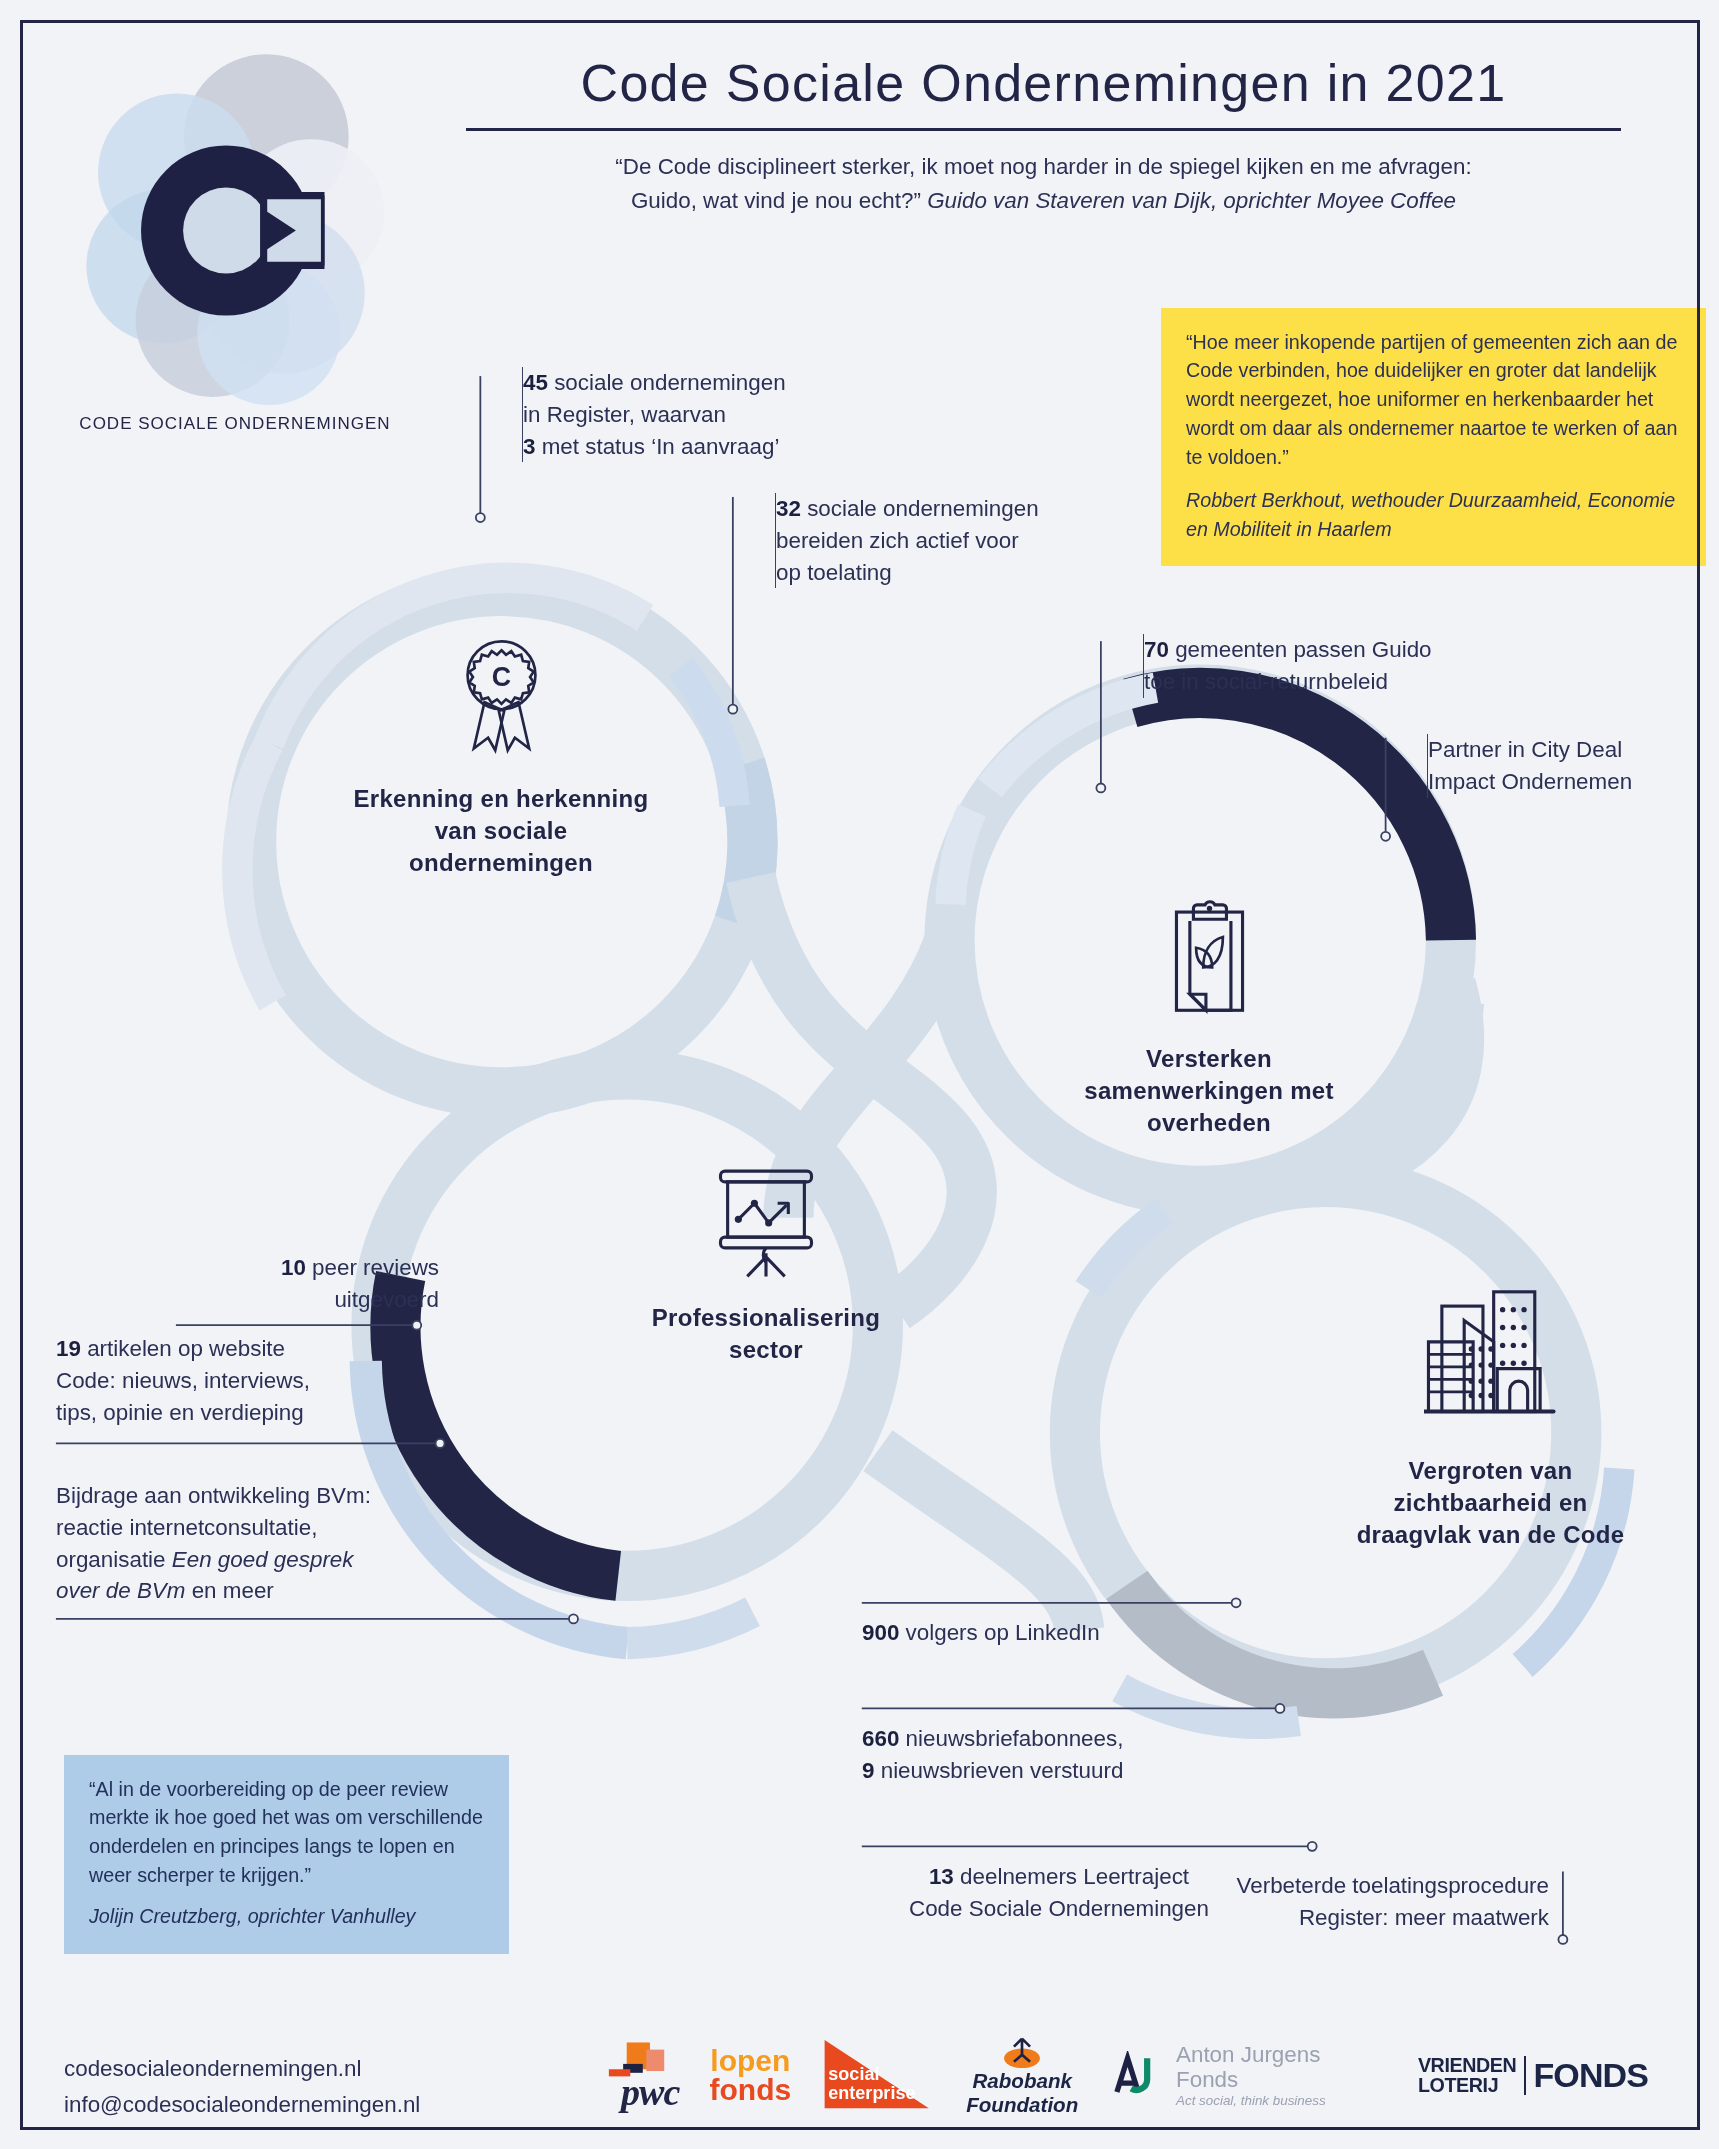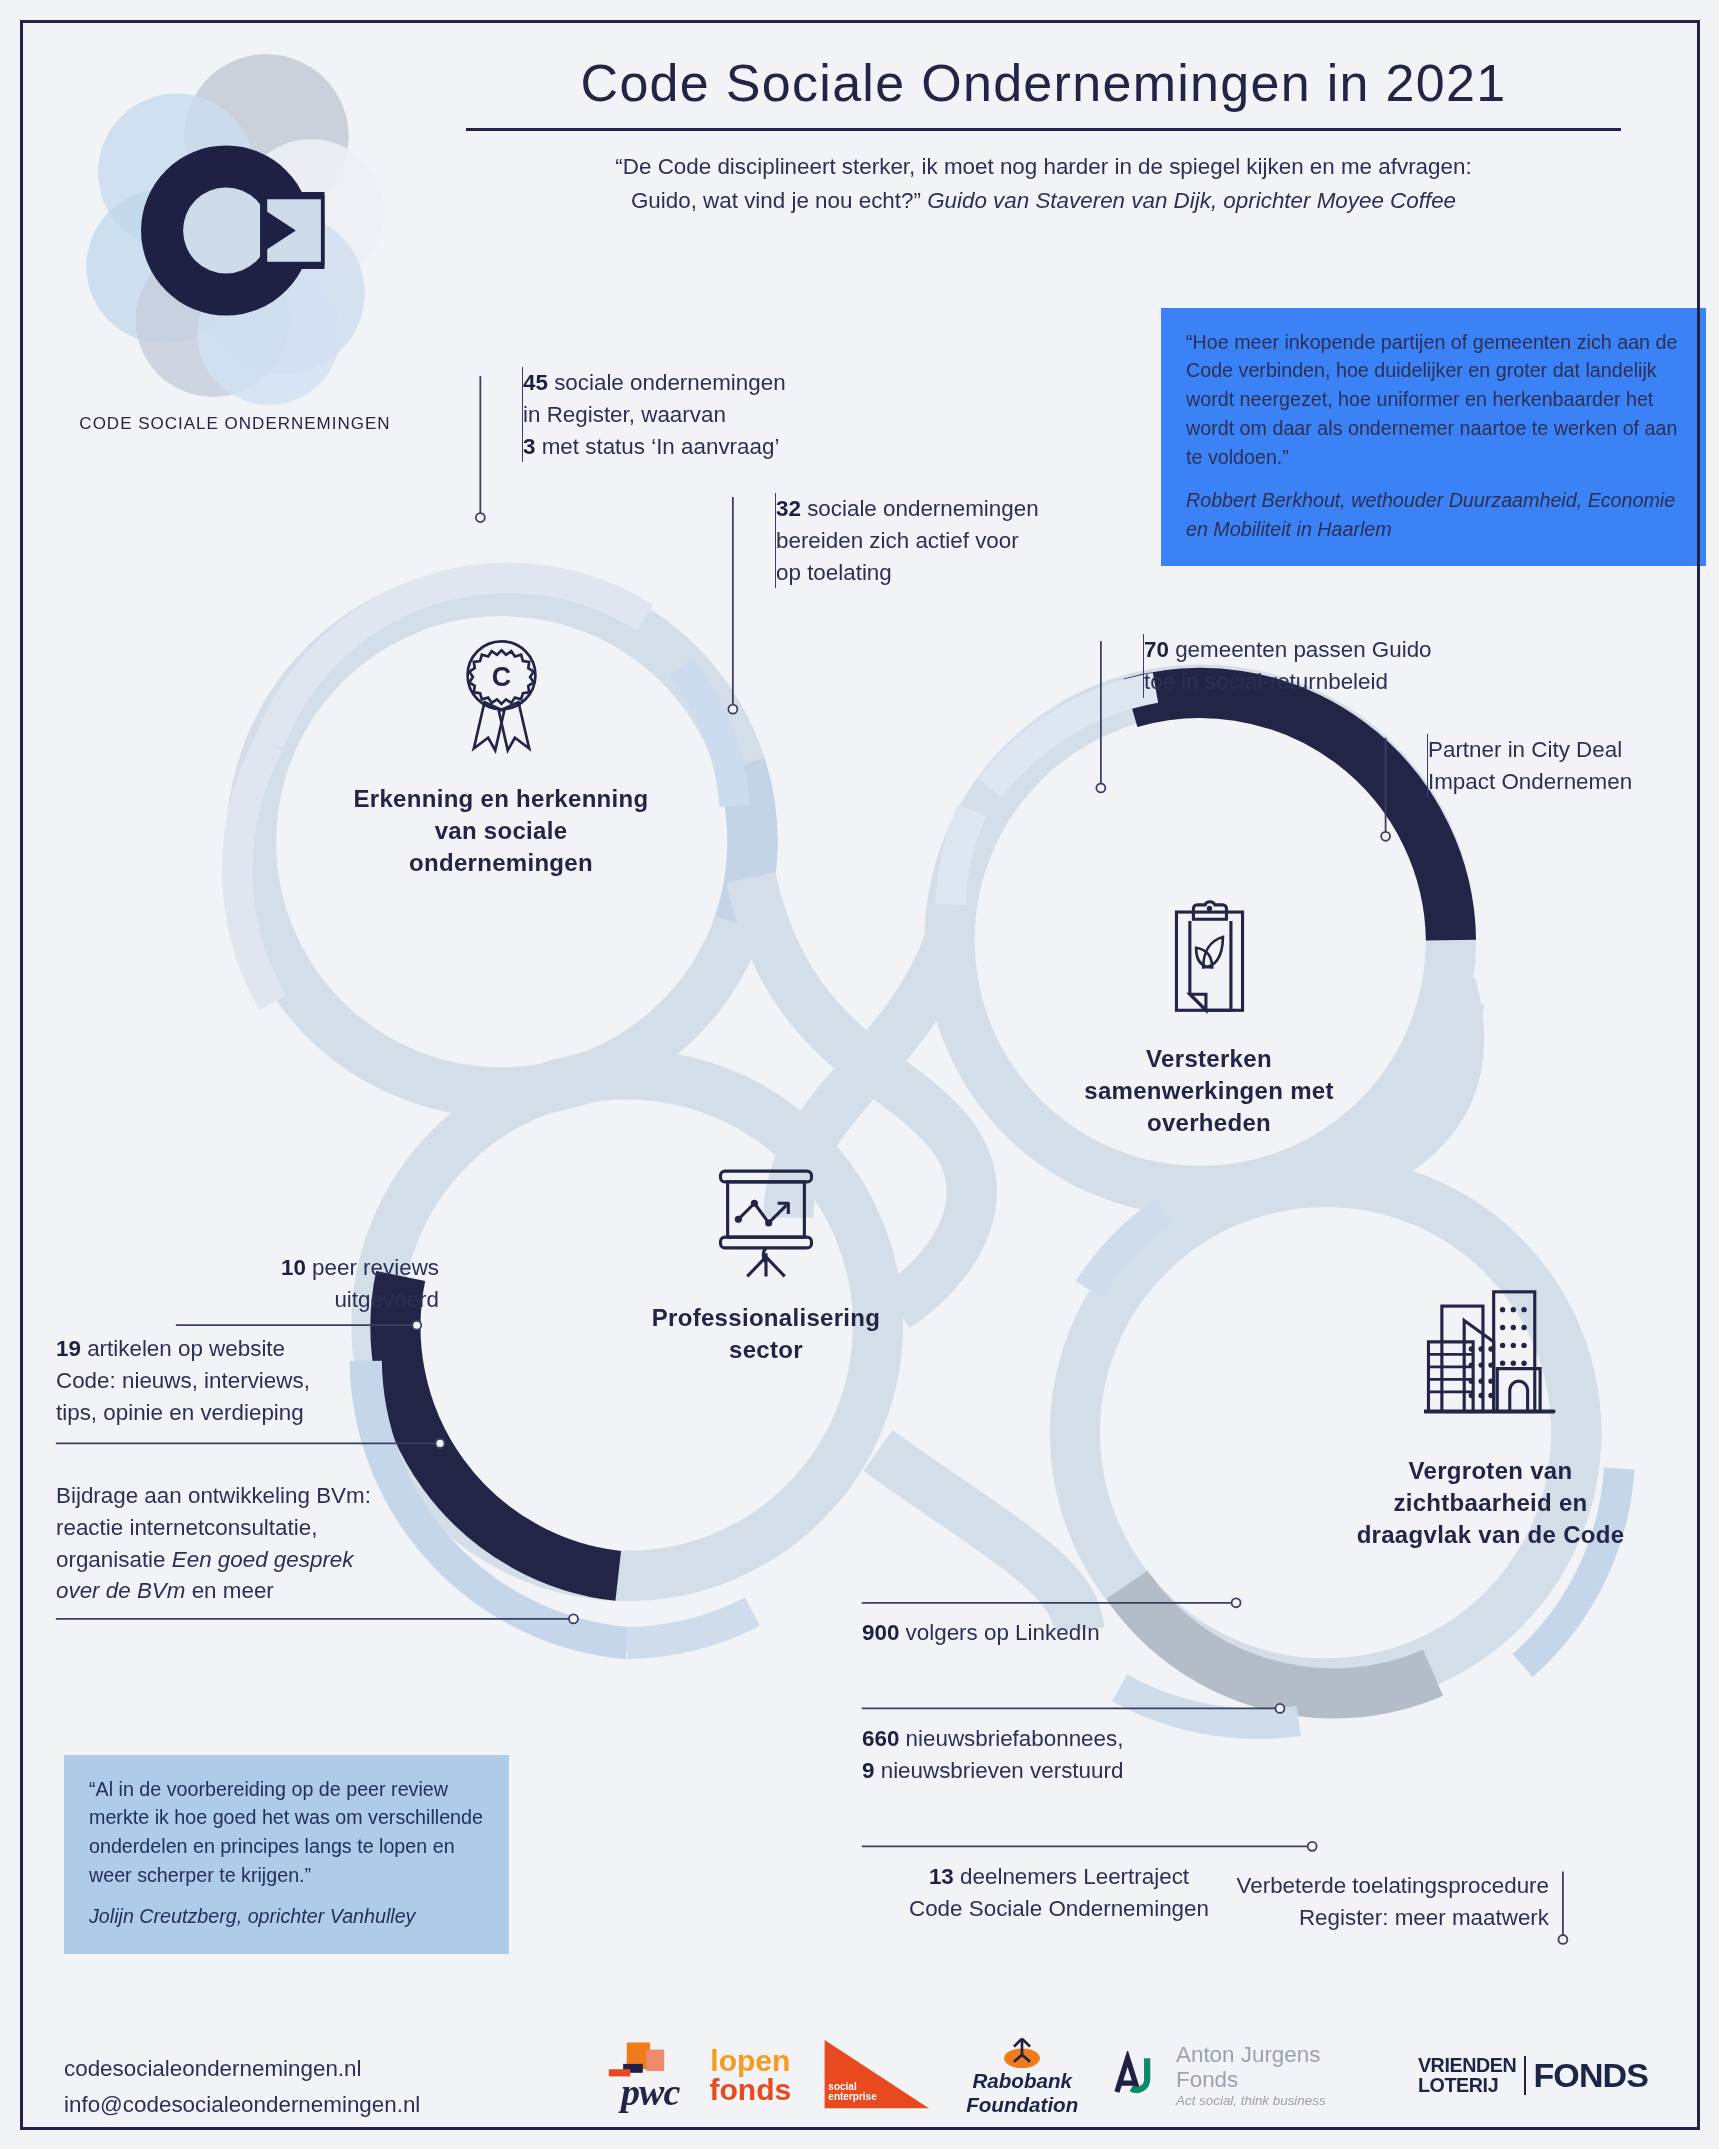--- a/index.html
+++ b/index.html
@@ -78,21 +78,21 @@
   
   .quotebox {
     position: absolute;
     z-index: 12;
     padding: 19.7px 25px 23px 25px;
   }
   .quotebox p { line-height: 1.46; }
   .qb-top {
     left: 1161px; top: 308px;
     width: 545px;
-    background: #3b82f6;
+    background: #fde047;
     font-size: 19.7px;
     color: #2b3054;
   }
   .qb-top .attrib {
     font-style: italic;
     margin-top: 14.3px;
   }
   .qb-bottom {
     left: 64px; top: 1755px;
     width: 445px;
@@ -149,21 +149,21 @@
     display: flex;
     align-items: center;
     gap: 30px;
   }
   .logoslot { display: flex; align-items: center; justify-content: center; height: 90px; }
   .pwc-txt { font-family: "Liberation Serif", serif; font-weight: bold; font-style: italic; font-size: 38px; color: #222546; letter-spacing:-0.9px; }
   .oranje-txt { font-weight: 700; font-size: 30px; line-height: 0.95; }
   .oranje-txt .l1 { color: #f59b1e; }
   .oranje-txt .l2 { color: #e8491f; }
   .se-box { width: 115px; height: 72px; position: relative; }
-  .se-txt { position: absolute; left: 7.2px; bottom: 9px; color: #fff; font-size: 10px; font-weight: 700; line-height: 1.05; }
+  .se-txt { position: absolute; left: 7.2px; bottom: 9px; color: #fff; font-size: 18px; font-weight: 700; line-height: 1.05; }
   .rabo-txt { font-family: "Liberation Sans", sans-serif; font-style: italic; font-weight: 700; font-size: 20.6px; color: #1c2545; line-height: 1.15; text-align:center; }
   .ajf-txt { font-size: 22.4px; color: #9aa1b0; line-height: 1.1; }
   .ajf-sub { font-size: 13.4px; color: #9aa1b0; font-style: italic; }
   .vl-txt { font-weight: 800; font-size: 19.7px; color: #1c2545; line-height: 0.98; letter-spacing:-0.4px;}
   .vl-fonds { font-weight: 800; font-size: 34px; color: #1c2545; letter-spacing:-0.9px; }
   .vl-bar { width: 2.7px; height: 39px; background: #1c2545; margin: 0 7.2px; }
 </style>
 </head>
 <body>
 

